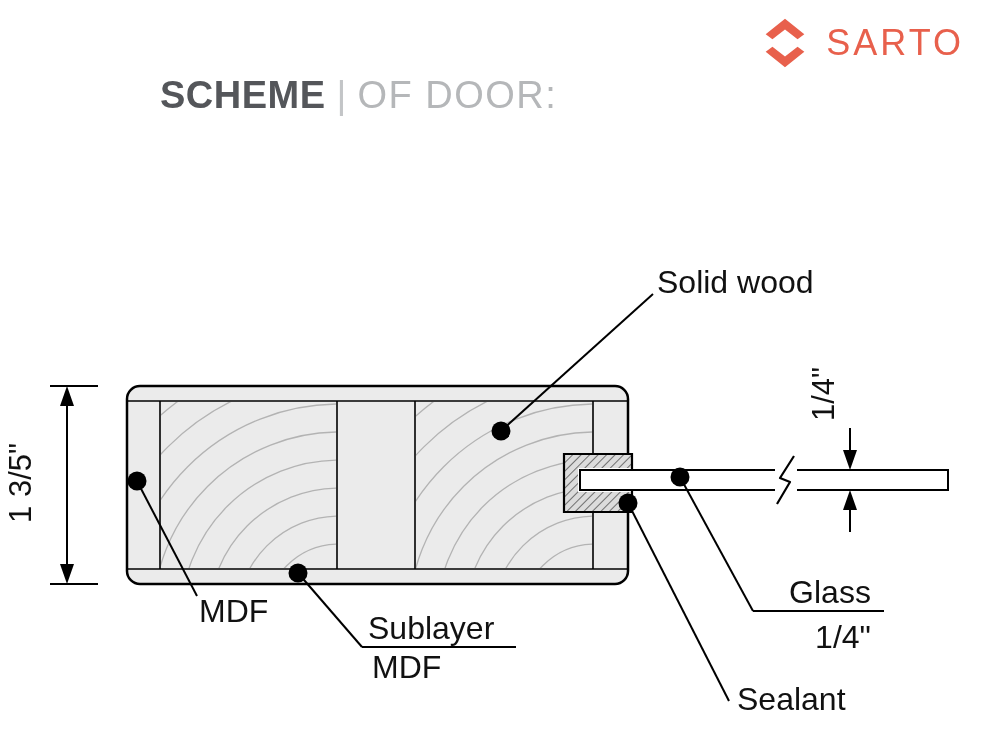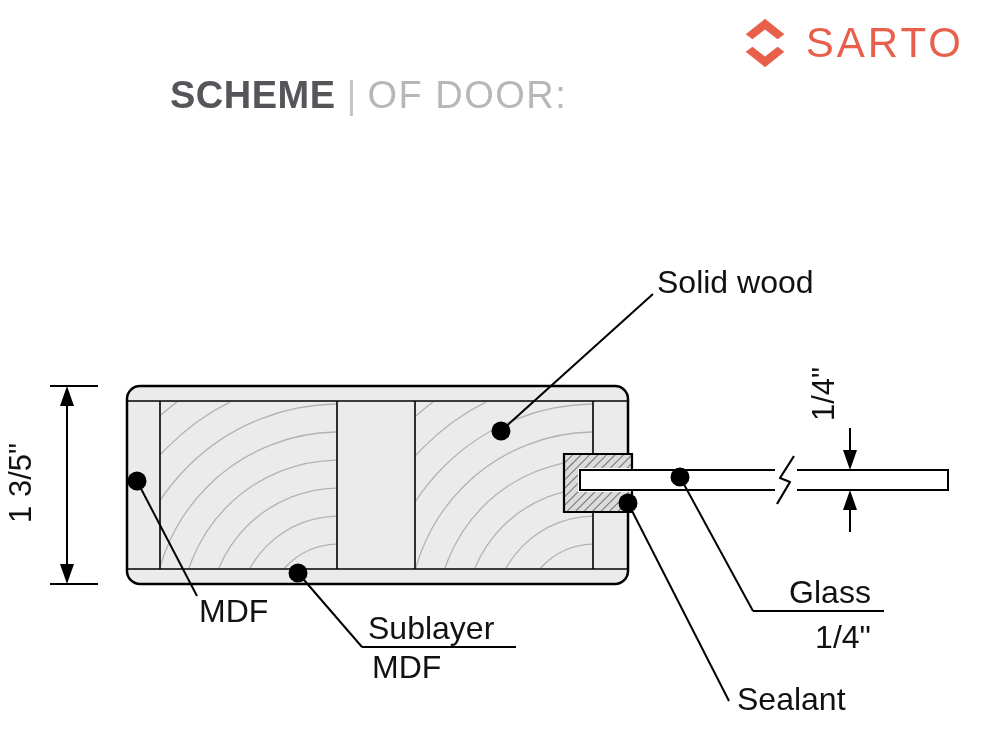--- a/index.html
+++ b/index.html
@@ -1,25 +1,25 @@
 <!DOCTYPE html>
 <html><head>
 <meta charset="utf-8">
 <style>
   html,body { margin:0; padding:0; background:#ffffff; }
   .canvas {
     position:relative; width:990px; height:746px; background:#ffffff;
     font-family:"Liberation Sans", sans-serif; overflow:hidden;
   }
-  .title { position:absolute; left:170px; top:76px; font-size:38px; line-height:1; white-space:nowrap; }
+  .title { position:absolute; left:160px; top:76px; font-size:38px; line-height:1; white-space:nowrap; }
   .t-bold { font-weight:700; color:#54565a; letter-spacing:0.5px; }
   .t-sep  { color:#c3c5c7; font-weight:300; margin:0 11px; }
   .t-light{ color:#b5b7b9; font-weight:400; letter-spacing:1.5px; }
   .brand { position:absolute; right:26px; top:14px; display:flex; align-items:center; gap:14px; }
-  .brand-name { font-size:42px; letter-spacing:3px; color:#e8604c; font-weight:500; }
+  .brand-name { font-size:36px; letter-spacing:3px; color:#e8604c; font-weight:500; }
   .diagram-svg { position:absolute; left:0; top:0; }
   svg text { font-family:"Liberation Sans", sans-serif; fill:#111; }
   .lbl { font-size:32px; }
   .dim { font-size:31px; }
 </style>
 </head>
 <body>
 
 <div class="canvas">
 

